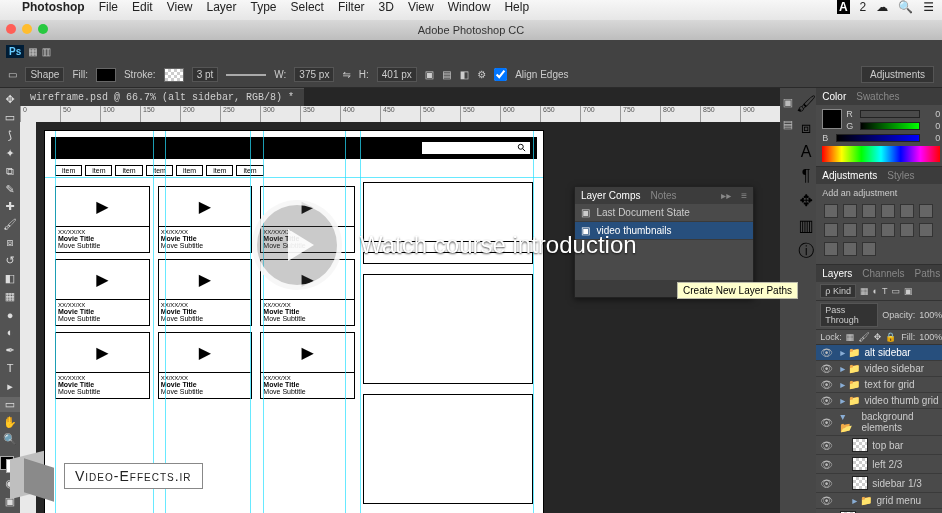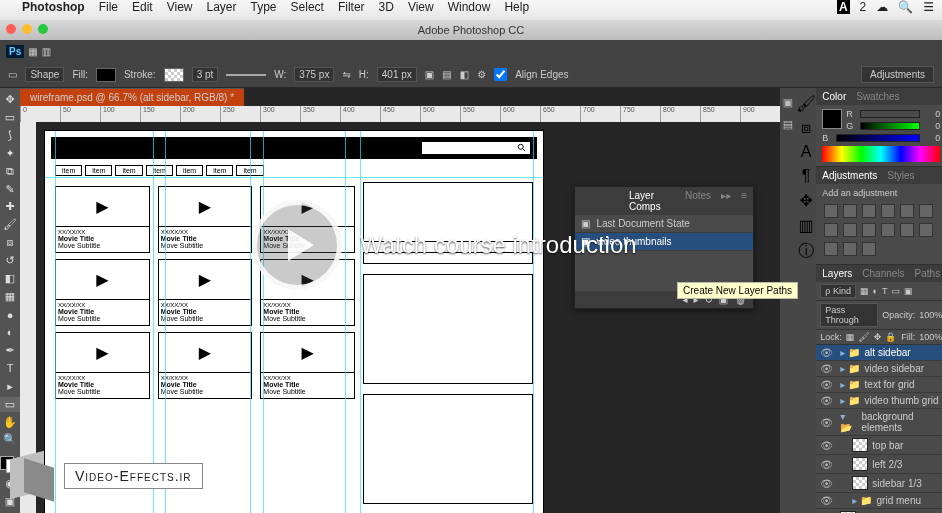--- a/index.html
+++ b/index.html
@@ -27,21 +27,21 @@
 
 
 .ps-body { display:flex; height:calc(513px - 20px - 20px - 22px - 26px); background:#3a3a3a;}
 .toolbox { width:28px; background:#535353; display:flex; flex-direction:column; align-items:center; padding:4px 0; gap:3px;}
 .toolbox .tool { width:20px; height:18px; background:#535353; display:flex; align-items:center; justify-content:center; color:#ddd; font-size:11px; cursor:pointer;}
 .toolbox .swatches { margin-top:6px; width:20px; height:20px; position:relative;}
 .toolbox .swatches .fg{width:14px;height:14px;background:#000;border:1px solid #aaa;position:absolute;top:0;left:0;}
 .toolbox .swatches .bg{width:14px;height:14px;background:#fff;border:1px solid #aaa;position:absolute;bottom:0;right:0;}
 
 .canvas-area { flex:1; display:flex; flex-direction:column; background:#262626; position:relative;}
-.doc-tab { background:#c2410c; color:#cfcfcf; font-size:10px; padding:3px 10px; width:fit-content; border-top:1px solid #555;}
+.doc-tab { background:#404040; color:#cfcfcf; font-size:10px; padding:3px 10px; width:fit-content; border-top:1px solid #555;font-family:Liberation Mono, monospace;}
 .rulers-top { height:16px; background:#e9e9e9; display:flex; font-size:7px; color:#555; overflow:hidden;}
 .rulers-top span{ width:40px; border-left:1px solid #999; padding-left:2px;}
 .canvas-wrap { flex:1; overflow:hidden; position:relative; display:flex; justify-content:flex-start; padding:8px 8px 8px 24px;}
 .ruler-left { position:absolute; left:0; top:0; bottom:0; width:16px; background:#e9e9e9;}
 .canvas-page { background:#fff; width:500px; height:400px; position:relative; border:1px solid #000;}
 .guide-v { position:absolute; top:0; bottom:0; width:1px; background:#27e0ff; opacity:.7;}
 .guide-h { position:absolute; left:0; right:0; height:1px; background:#27e0ff; opacity:.7;}
 
 .topbar-black { background:#000; height:22px; margin:6px; display:flex; align-items:center; justify-content:flex-end; padding:0 6px;}
 .searchbox { background:#fff; width:110px; height:14px; border:1px solid #000; display:flex; align-items:center; justify-content:flex-end; padding:0 3px;}
@@ -488,21 +488,21 @@
             <span>Background</span>
             <span style="margin-left:auto;">🔒</span>
           </div>
         </div>
     </div>
   </div>
 </div>
 
 <div class="layer-comps">
   <div class="hdr">
-    <span class="active" style="color:#fff;margin-left:48px;">Layer Comps</span>
+    <span class="active" style="color:#fff;">Layer Comps</span>
     <span style="color:#888;">Notes</span>
     <span style="margin-left:auto;color:#888;">▸▸</span>
     <span style="color:#888;">≡</span>
   </div>
   <div class="body">
     <div class="row">
       <span>▣</span>
       <span>Last Document State</span>
     </div>
     <div class="row sel">

